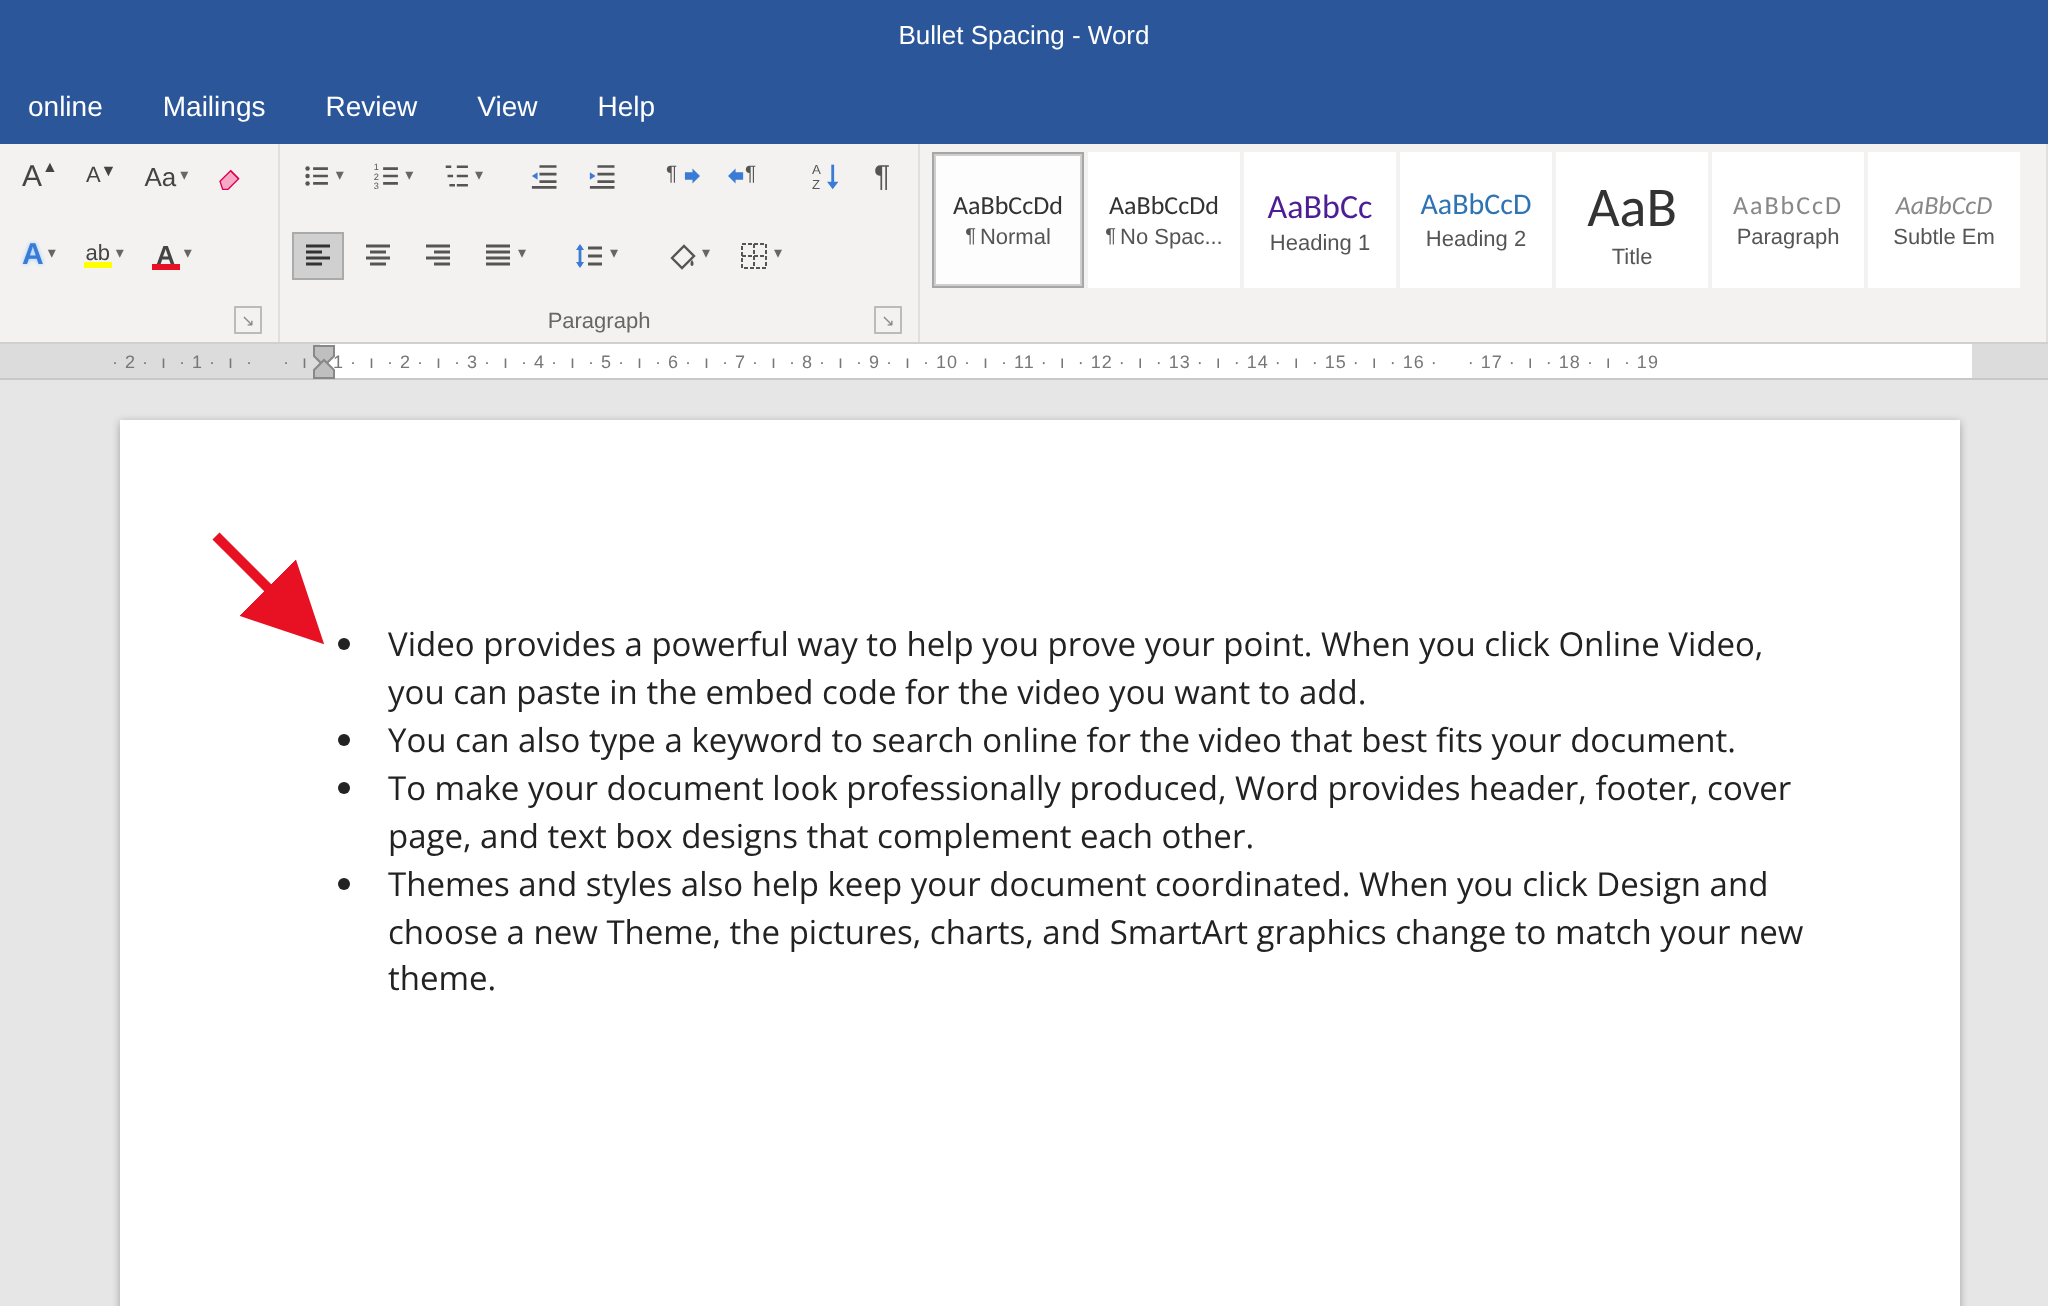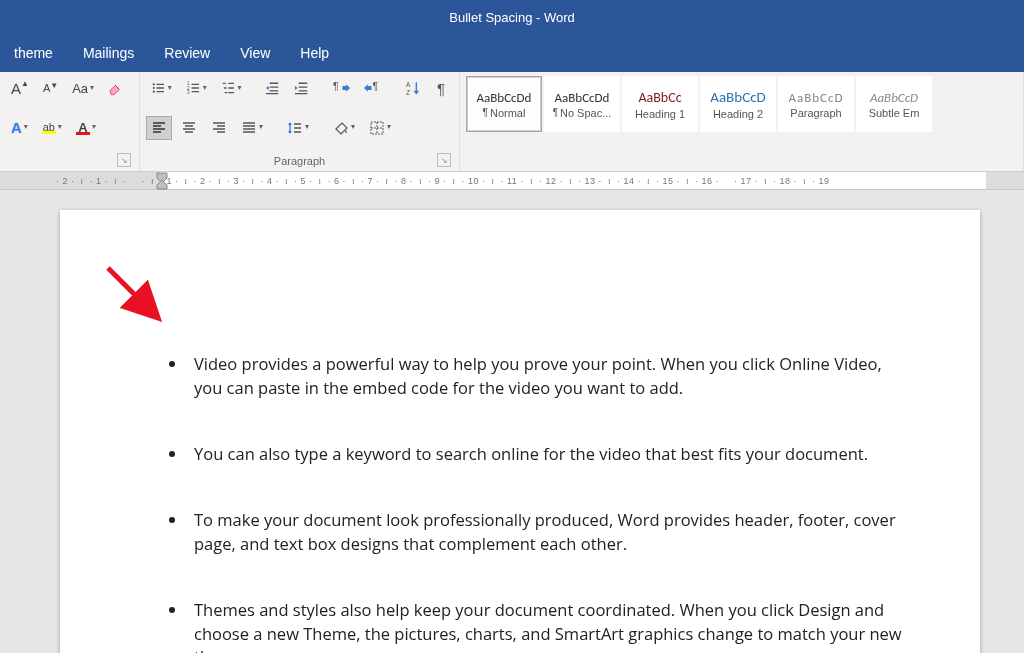--- a/index.html
+++ b/index.html
@@ -9,47 +9,47 @@
   .ribbon-tabs .tab { padding:4px 6px; cursor:default; }
   .ribbon-tabs .tell { display:flex; align-items:center; gap:8px; margin-left:6px; }
   .ribbon { background:#f3f2f1; height:100px; border-bottom:1px solid #d0d0d0; display:flex; }
   .ribbon-group { border-right:1px solid #e1dfdd; padding:4px 6px 2px 6px; display:flex; flex-direction:column; justify-content:space-between; position:relative; }
   .ribbon-row { display:flex; align-items:center; gap:4px; }
   .rbtn { height:24px; min-width:24px; display:flex; align-items:center; justify-content:center; padding:0 4px; border:1px solid transparent; background:transparent; cursor:default; font-size:13px; color:#444; position:relative;}
   .rbtn.split::after { content:"▾"; font-size:8px; color:#666; margin-left:2px; position:relative; top:-1px;}
   .group-label { text-align:center; font-size:11px; color:#666; padding-bottom:2px; position:relative;}
   .group-launcher { position:absolute; right:2px; bottom:2px; width:14px; height:14px; border:1px solid #bbb; font-size:8px; color:#888; display:flex; align-items:center; justify-content:center;}
   .styles-gallery { display:flex; gap:2px; padding:4px 6px 0 6px; flex:1;}
-  .style-item { width:76px; height:56px; border:1px solid transparent; display:flex; flex-direction:column; align-items:center; justify-content:center; font-size:11px; color:#444; background:#fff;}
+  .style-item { width:76px; height:68px; border:1px solid transparent; display:flex; flex-direction:column; align-items:center; justify-content:center; font-size:11px; color:#444; background:#fff;}
   .style-item.selected { border:1px solid #a6a6a6; background:#fdfdfd; box-shadow: inset 0 0 0 1px #cfcfcf;}
   .style-sample { font-family: "Calibri", sans-serif; color:#333; }
   .style-label { font-size:11px; color:#555; margin-top:2px; display:flex; align-items:center; gap:2px;}
   .ruler { background:#fff; height:18px; border-bottom:1px solid #c8c8c8; display:flex; align-items:center; font-size:9px; color:#777; padding-left:56px; position:relative;}
   .ruler-bg { position:absolute; left:0; top:0; bottom:0; width:160px; background:#dcdcdc;}
   .ruler-bg2 { position:absolute; right:0; top:0; bottom:0; width:38px; background:#dcdcdc;}
   .ruler-text { position:relative; letter-spacing:0.5px; white-space:pre; font-family: "Segoe UI", sans-serif;}
   .workspace { background:#e6e6e6; height:463px; padding:20px 0 0 60px; overflow:hidden;}
   .page { background:#fff; width:920px; min-height:720px; box-shadow:0 1px 4px rgba(0,0,0,.3); padding:100px 70px 60px 100px; position:relative;}
   .doc { font-family: "Segoe UI", "Open Sans", sans-serif; font-size:16.5px; color:#222; line-height:1.45;}
   .doc ul { list-style: disc; padding-left:28px; }
-  .doc li { margin-bottom:0px; padding-left:6px;margin-top:42px; }
+  .doc li { margin-bottom:0px; padding-left:6px; }
   .arrow { position:absolute; left:40px; top:50px; }
   .font-color-underline { display:inline-block; width:14px; height:3px; background:#e81123; margin-top:-2px;}
   .highlight-underline { display:inline-block; width:14px; height:3px; background:#ffff00; margin-top:-2px;}
   svg { display:block; }
 </style>
 </head>
 <body>
 
 <div class="titlebar">
   <span>Bullet Spacing - Word</span>
 </div>
 
 <div class="ribbon-tabs">
-  <span class="tab">theme</span>
+  <span class="tab">online</span>
   <span class="tab">Mailings</span>
   <span class="tab">Review</span>
   <span class="tab">View</span>
   <span class="tab">Help</span>
 </div>
 
 <div class="ribbon">
 
   <div class="ribbon-group" style="width:140px;">
     <div class="ribbon-row">
@@ -214,29 +214,35 @@
           </div>
         </div>
         <div class="style-item">
           <div class="style-sample" style="font-size:13px;">AaBbCcDd</div>
           <div class="style-label">
             <span style="font-size: 10px;">¶</span>
             <span>No Spac...</span>
           </div>
         </div>
         <div class="style-item">
-          <div class="style-sample" style="font-size:14px;color:#7f1d1d;">AaBbCc</div>
+          <div class="style-sample" style="font-size:17px;color:#4c1d95;">AaBbCc</div>
           <div class="style-label">
             <span>Heading 1</span>
           </div>
         </div>
         <div class="style-item">
           <div class="style-sample" style="font-size:15px;color:#2e74b5;">AaBbCcD</div>
           <div class="style-label">
             <span>Heading 2</span>
+          </div>
+        </div>
+        <div class="style-item">
+          <div class="style-sample" style="font-size:28px;font-weight:300;">AaB</div>
+          <div class="style-label">
+            <span>Title</span>
           </div>
         </div>
         <div class="style-item">
           <div class="style-sample" style="font-size:13px;color:#888;letter-spacing:1px;">AaBbCcD</div>
           <div class="style-label">
             <span>Paragraph</span>
           </div>
         </div>
         <div class="style-item">
           <div class="style-sample" style="font-size:13px;font-style:italic;color:#888;">AaBbCcD</div>

